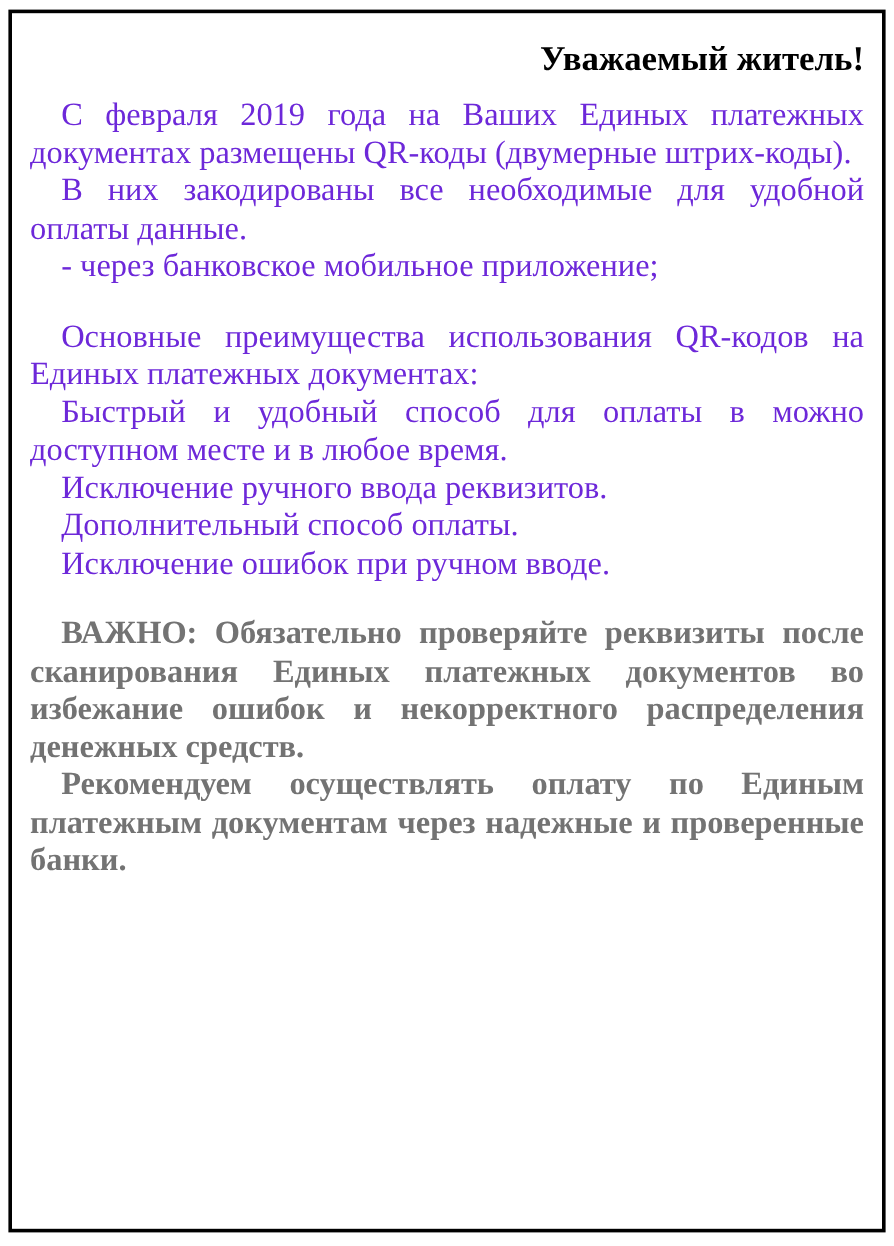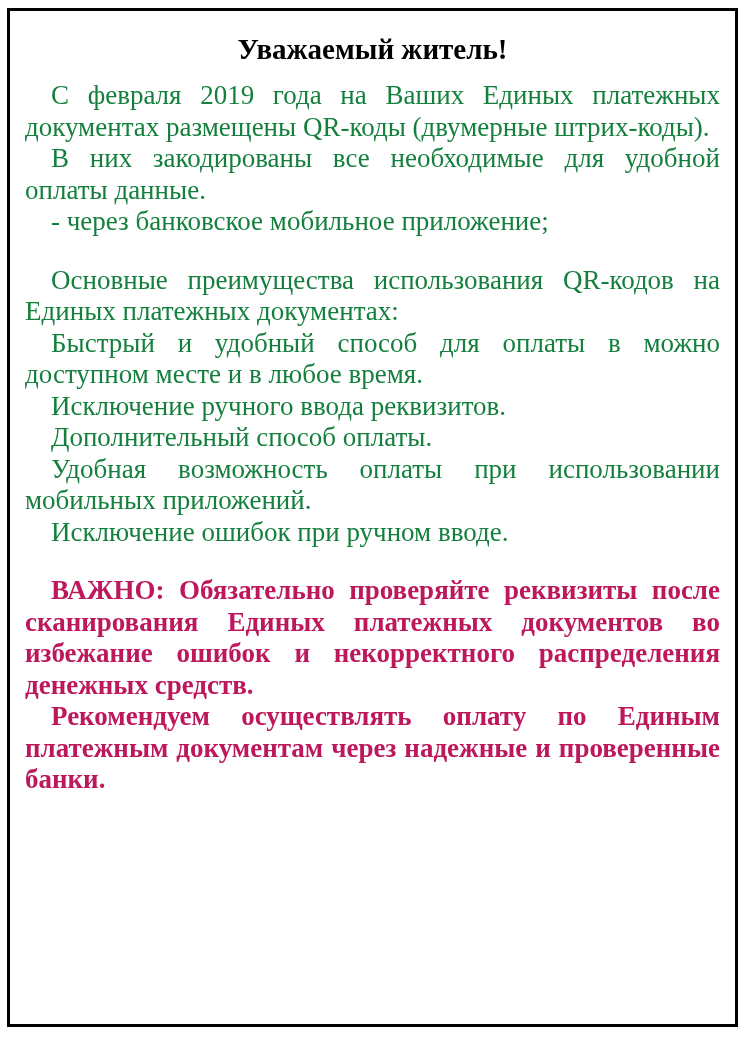--- a/index.html
+++ b/index.html
@@ -25,36 +25,36 @@
     box-sizing: border-box;
     background: #ffffff;
   }
   .content {
     padding: 20px 15px 0 15px;
   }
   .title {
     font-size: 29px;
     line-height: 36px;
     font-weight: bold;
-    text-align: center;
+    text-align: right;
     color: #000000;
     margin: 0 0 13px 0;
   }
   .para {
     font-size: 27px;
     line-height: 31.5px;
     text-align: justify;
     text-indent: 26px;
-    color: #15803d;
+    color: #6d28d9;
     margin: 0;
   }
   .gap-small { margin-top: 27px; }
   .gap-large { margin-top: 27px; }
   .important {
-    color: #be185d;
+    color: #737373;
     font-weight: bold;
   }
 </style>
 </head>
 <body>
 
 <div class="page">
   <div class="frame">
     <div class="content">
 
@@ -70,21 +70,20 @@
 
 
       <p class="para gap-small">Основные преимущества использования QR-кодов на Единых платежных документах:</p>
 
       <p class="para">Быстрый и удобный способ для оплаты в можно доступном месте и в любое время.</p>
 
       <p class="para">Исключение ручного ввода реквизитов.</p>
 
       <p class="para">Дополнительный способ оплаты.</p>
 
-      <p class="para">Удобная возможность оплаты при использовании мобильных приложений.</p>
 
       <p class="para">Исключение ошибок при ручном вводе.</p>
 
       <p class="para important gap-large">ВАЖНО: Обязательно проверяйте реквизиты после сканирования Единых платежных документов во избежание ошибок и некорректного распределения денежных средств.</p>
 
       <p class="para important">Рекомендуем осуществлять оплату по Единым платежным документам через надежные и проверенные банки.</p>
 
     </div>
   </div>
 </div>

